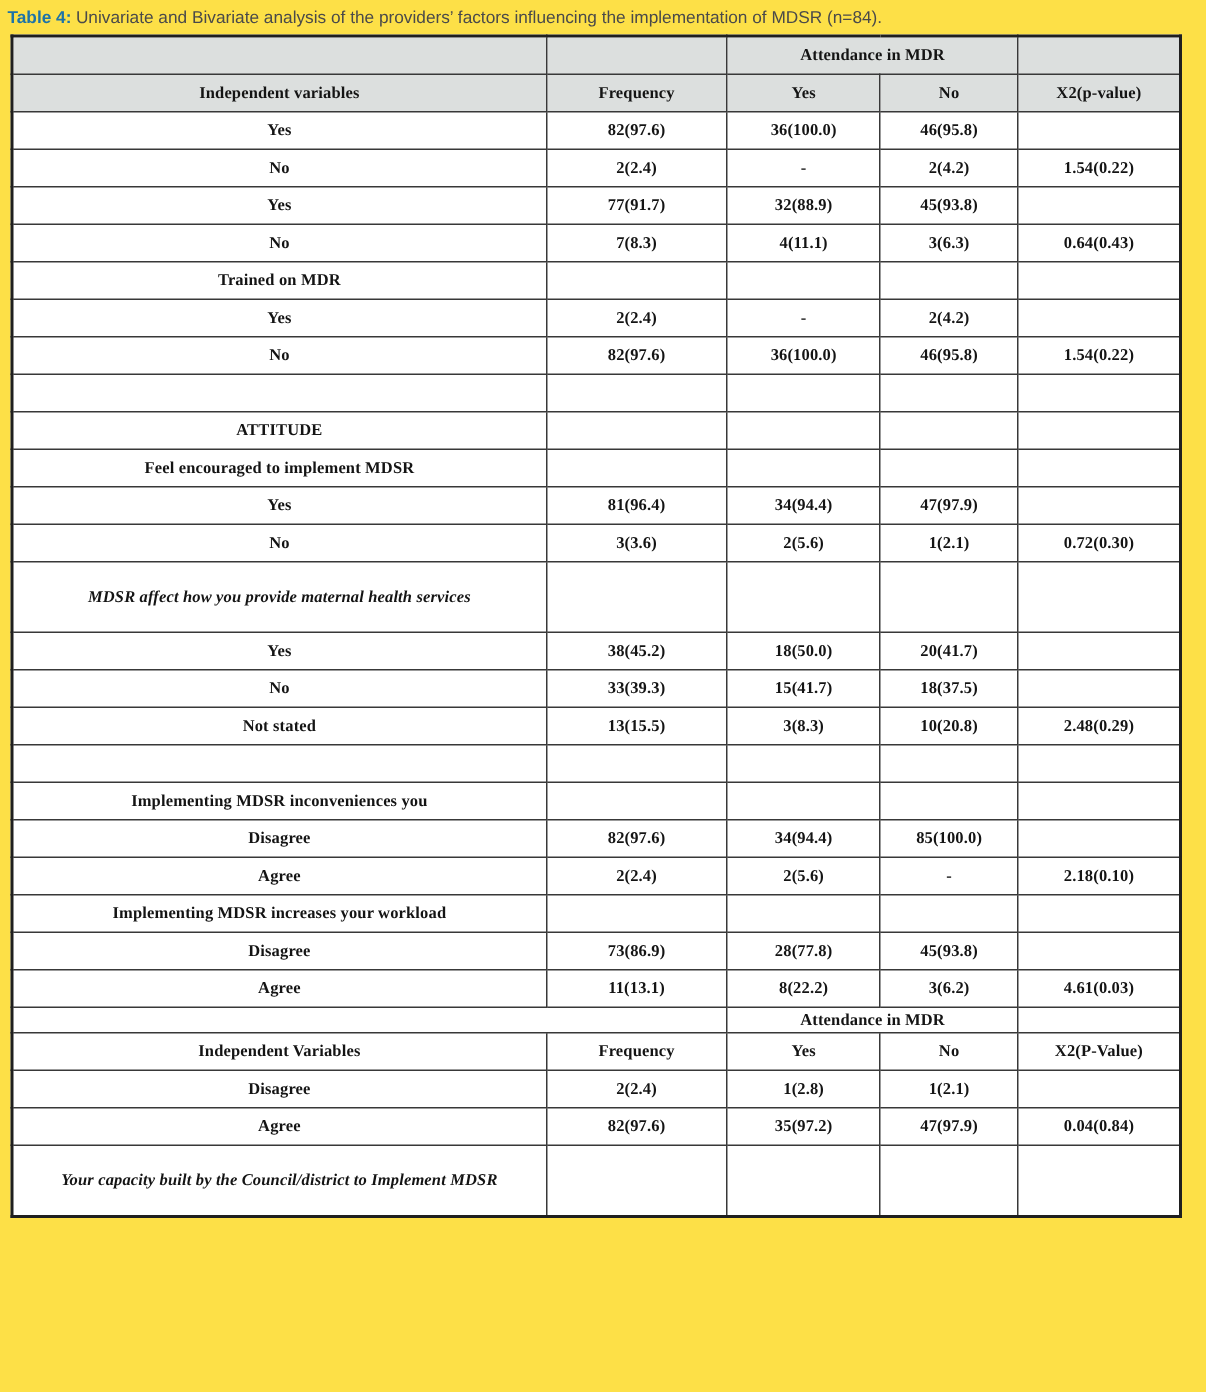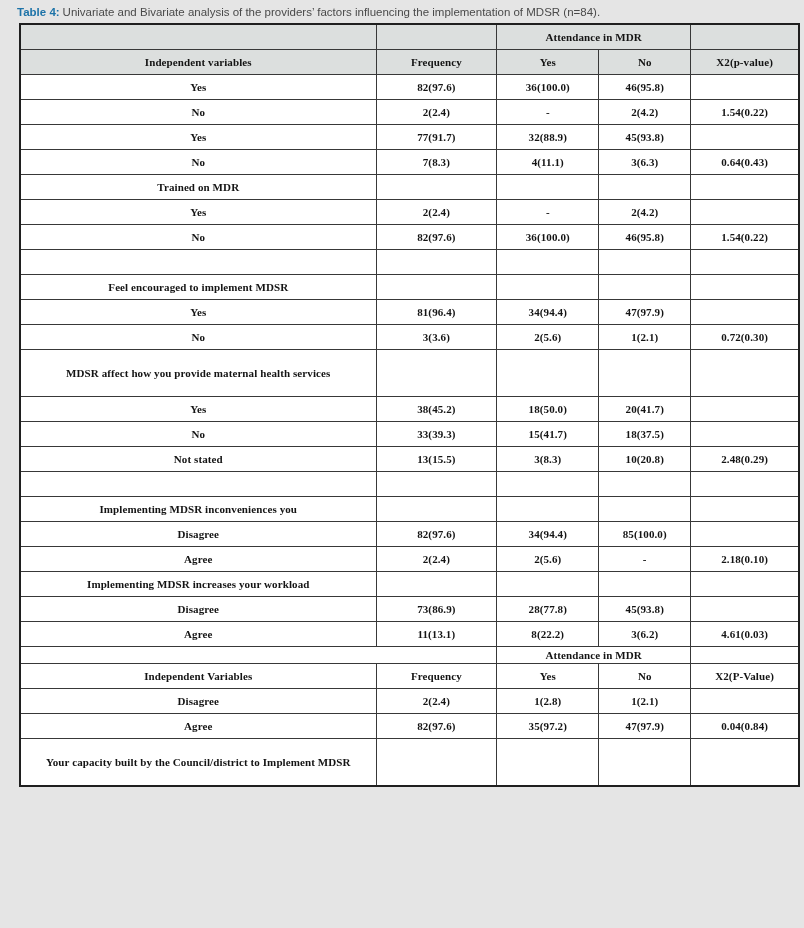--- a/index.html
+++ b/index.html
@@ -4,24 +4,23 @@
 <style>
   html, body {
     margin: 0;
     padding: 0;
     background: #ffffff;
     width: 804px;
   }
   .page {
     width: 804px;
     height: 928px;
-    background: #e5e5e5;
+    background: #fde047;
     overflow: hidden;
     box-sizing: border-box;
-    padding-left: 12px;
   }
   .caption {
     font-family: "Liberation Sans", sans-serif;
     font-size: 11.5px;
     color: #4a4a4a;
     padding: 5px 6px 4px 5px;
     line-height: 14px;
     white-space: nowrap;
   }
   .cap-label {
@@ -50,20 +49,21 @@
     color: #141414;
     padding: 1px 3px;
     overflow: hidden;
     letter-spacing: 0.1px;
   }
   tr.hdr td {
     background: #dcdfde;
   }
   tr.tall td {
     height: 44px;
+    font-style: italic;
   }
   tr.s td {
     height: 14px;
   }
   col.c1 { width: 45.7%; }
   col.c2 { width: 15.5%; }
   col.c3 { width: 13.1%; }
   col.c4 { width: 11.8%; }
   col.c5 { width: 13.9%; }
 </style>
@@ -146,20 +146,27 @@
           <td>1.54(0.22)</td>
         </tr>
         <tr>
           <td></td>
           <td></td>
           <td></td>
           <td></td>
           <td></td>
         </tr>
         <tr>
+          <td>ATTITUDE</td>
+          <td></td>
+          <td></td>
+          <td></td>
+          <td></td>
+        </tr>
+        <tr>
           <td>Feel encouraged to implement MDSR</td>
           <td></td>
           <td></td>
           <td></td>
           <td></td>
         </tr>
         <tr>
           <td>Yes</td>
           <td>81(96.4)</td>
           <td>34(94.4)</td>

